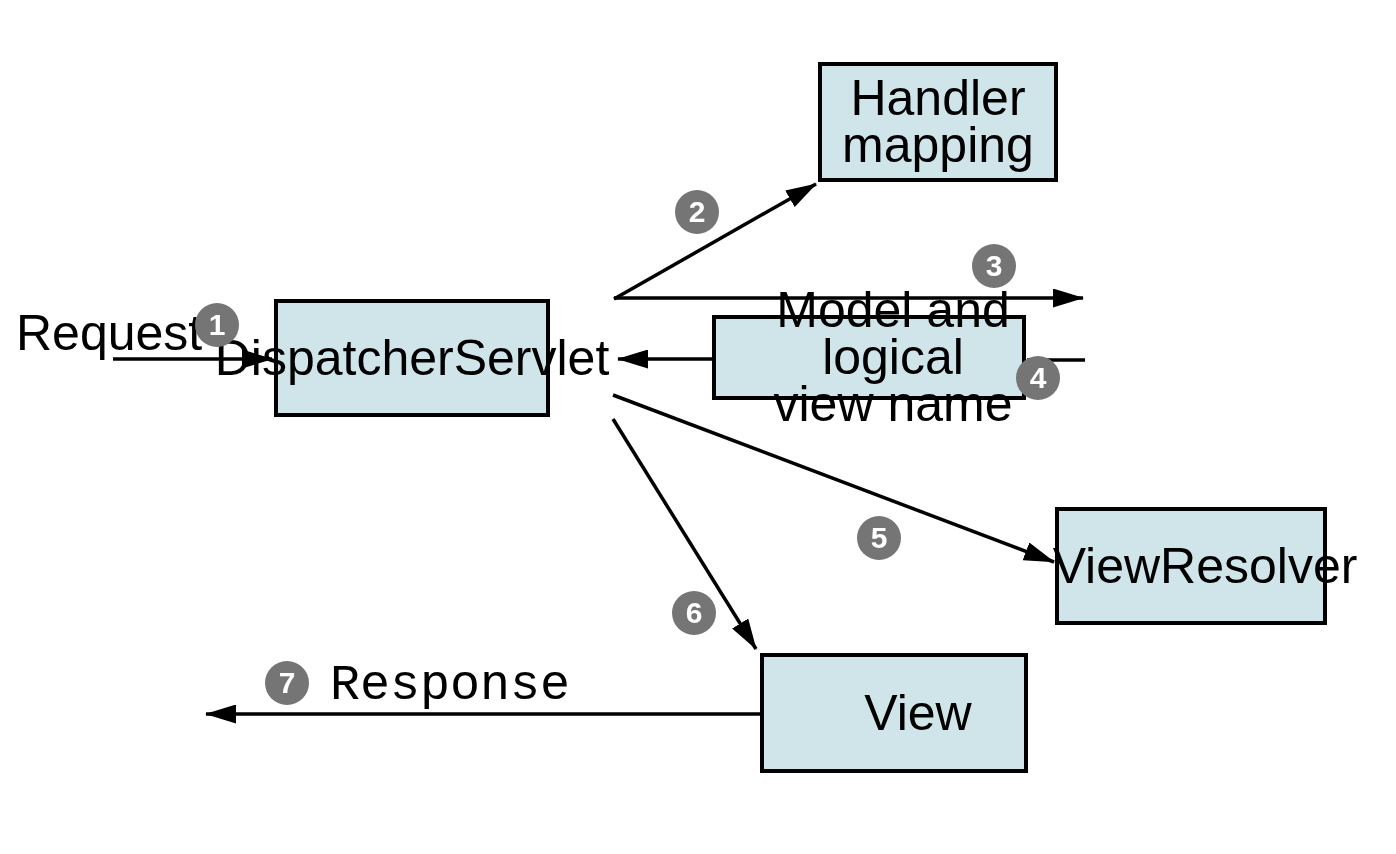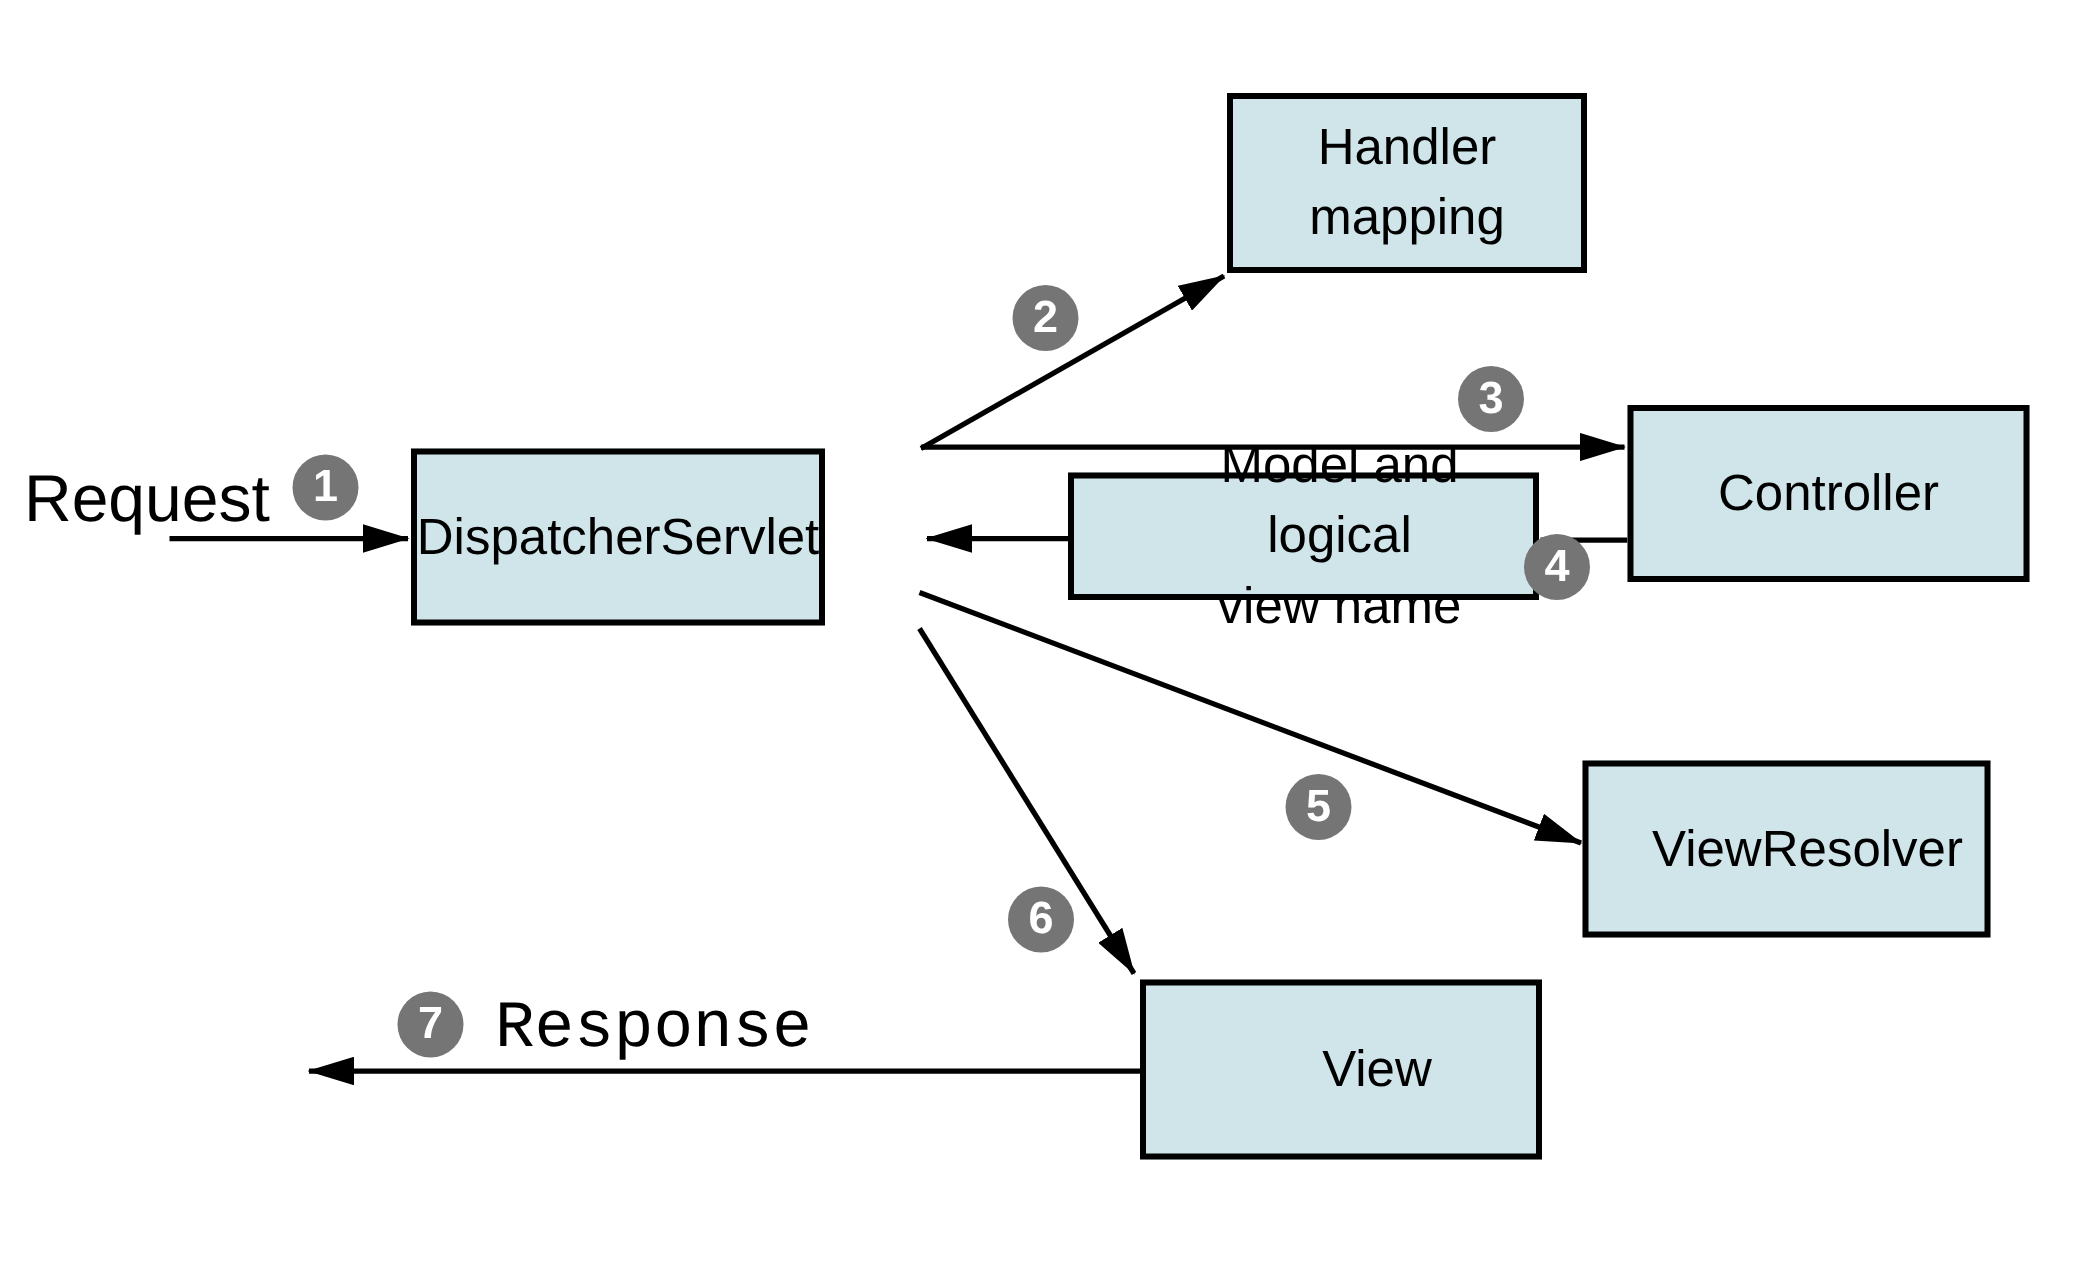--- a/index.html
+++ b/index.html
@@ -39,21 +39,21 @@
     position: absolute;
     background: var(--box-fill);
     border: 4px solid var(--box-border);
     display: flex;
     align-items: center;
     justify-content: center;
     text-align: center;
     z-index: 2;
   }
   .node .node-label {
-    font-size: 34px;
+    font-size: 50px;
     line-height: 47px;
     color: var(--label-text);
     white-space: pre-line;
   }
   .node-dispatcher   { left: 274px;  top: 299px; width: 276px; height: 118px; }
   .node-handler      { left: 818px;  top: 62px;  width: 240px; height: 120px; }
   .node-controller   { left: 1085px; top: 270px; width: 268px; height: 118px; }
   .node-model        { left: 712px;  top: 315px; width: 314px; height: 85px; padding-left: 48px; }
   .node-viewresolver { left: 1055px; top: 507px; width: 272px; height: 118px; padding-left: 28px; }
   .node-view         { left: 760px;  top: 653px; width: 268px; height: 120px; padding-left: 48px; }
@@ -72,21 +72,21 @@
   }
   .badge-1 { left: 195px;  top: 303px; }
   .badge-2 { left: 675px;  top: 190px; }
   .badge-3 { left: 972px;  top: 244px; }
   .badge-4 { left: 1016px; top: 356px; }
   .badge-5 { left: 857px;  top: 516px; }
   .badge-6 { left: 672px;  top: 591px; }
   .badge-7 { left: 265px;  top: 661px; }
   .flow-label {
     position: absolute;
-    font-size: 44px;
+    font-size: 50px;
     line-height: 44px;
     color: var(--label-text);
     z-index: 2;
     white-space: nowrap;
   }
   .label-request  { left: 16px;  top: 311px; }
   .label-response { left: 330px; top: 664px; font-family: Liberation Mono, monospace; }
 </style>
 </head>
 <body>
@@ -111,23 +111,20 @@
 
   <div class="node node-dispatcher">
     <span class="node-label">DispatcherServlet</span>
   </div>
 
   <div class="node node-handler">
     <span class="node-label">Handler
 mapping</span>
   </div>
 
-  <div class="node node-controller">
-    <span class="node-label">Controller</span>
-  </div>
 
   <div class="node node-model">
     <span class="node-label">Model and logical
 view name</span>
   </div>
 
   <div class="node node-viewresolver">
     <span class="node-label">ViewResolver</span>
   </div>
 

